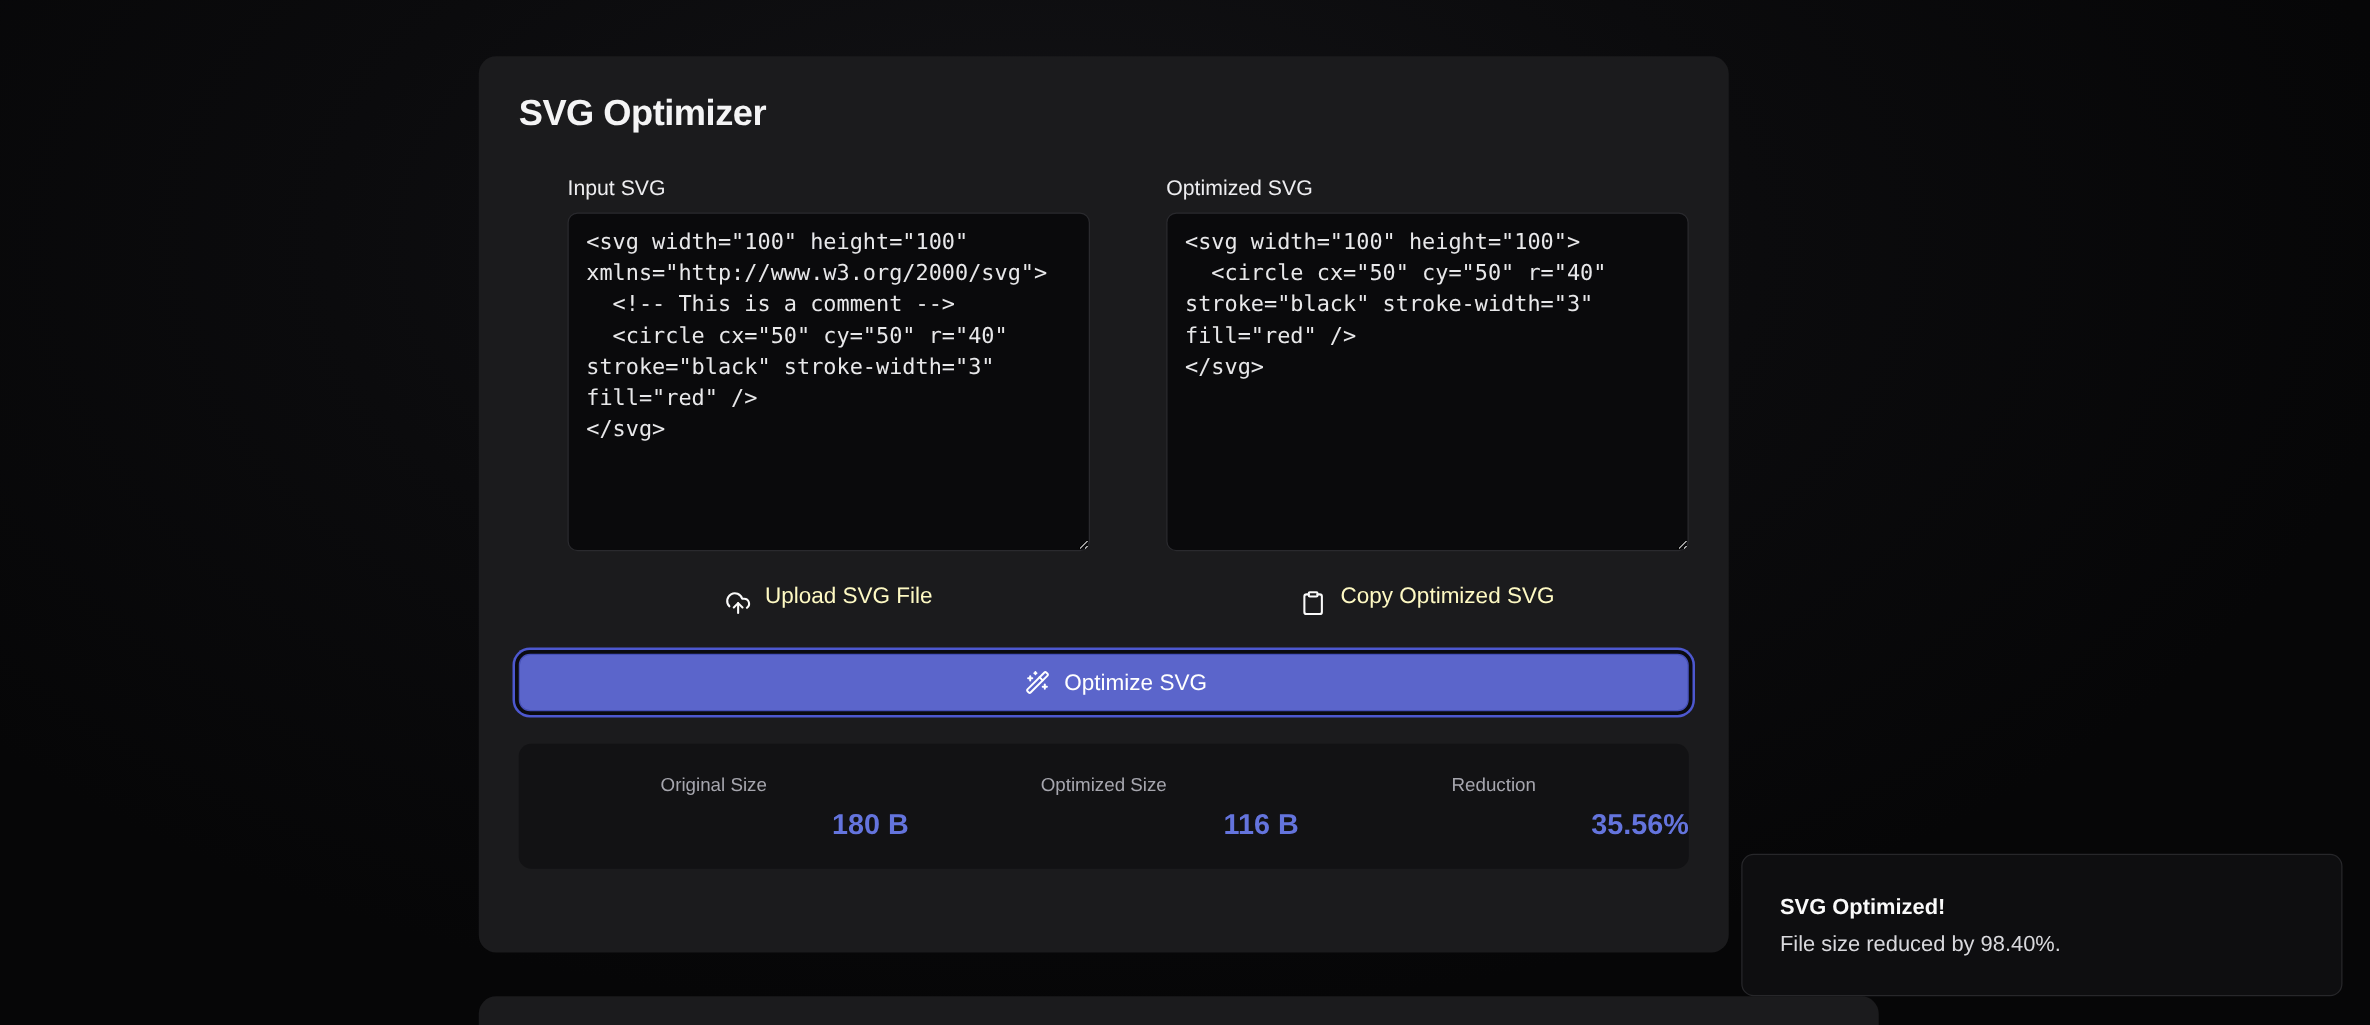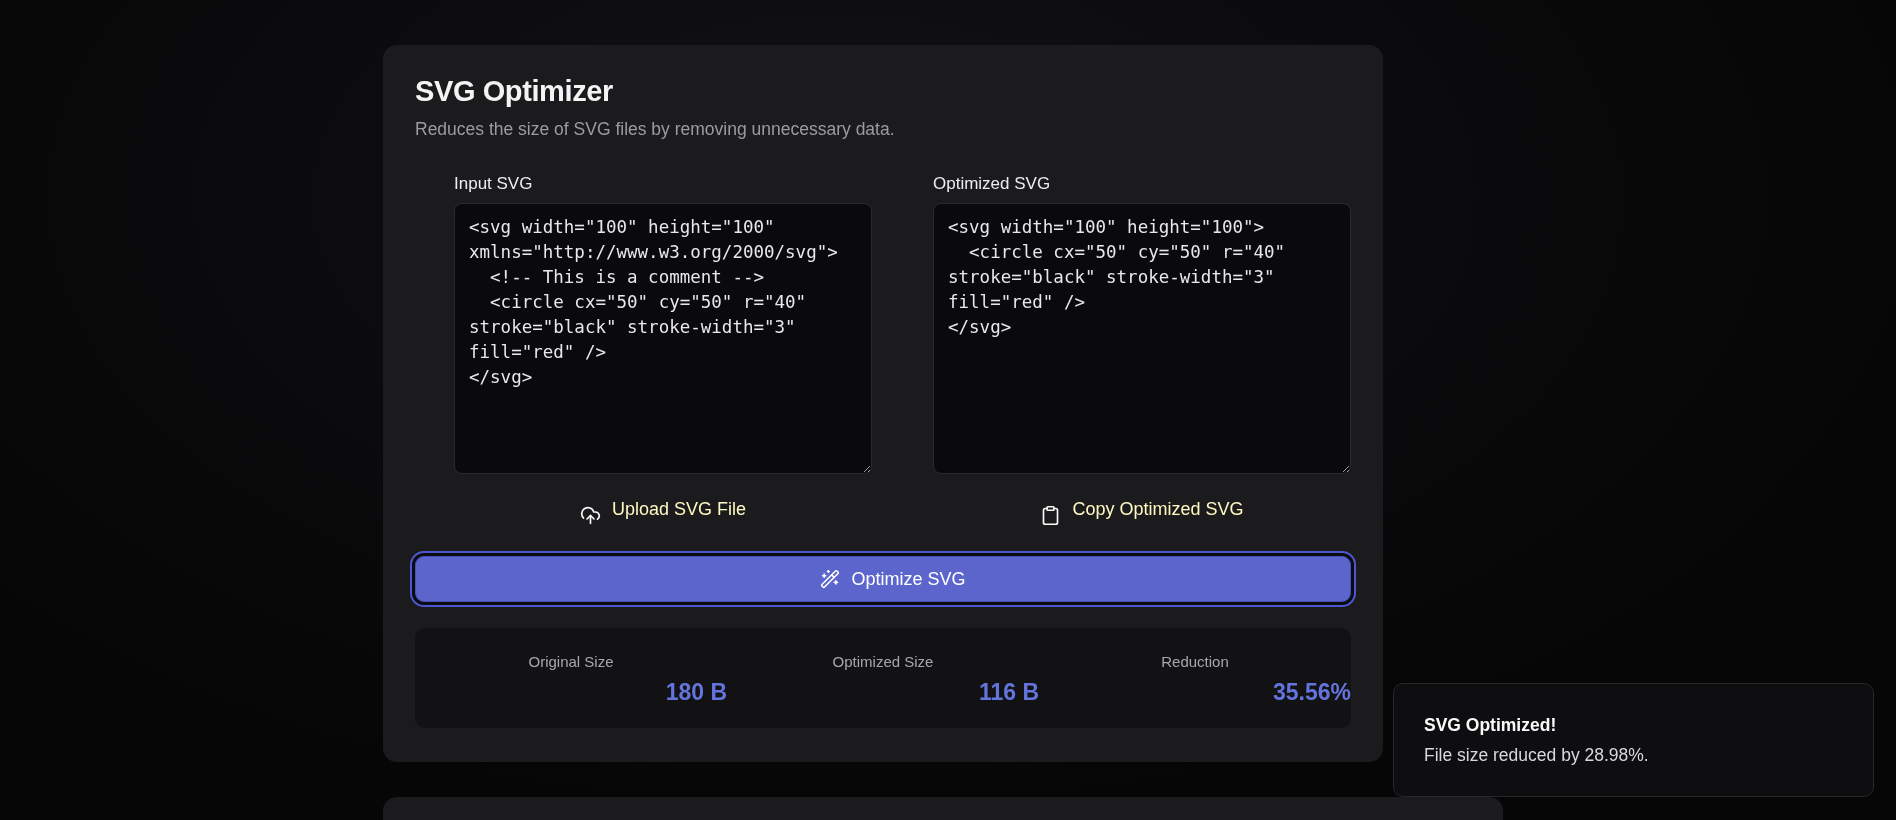--- a/index.html
+++ b/index.html
@@ -178,21 +178,20 @@
   }
 </style>
 </head>
 <body>
 
 <div class="viewport">
 
   <div class="card">
 
     <div class="card-title">SVG Optimizer</div>
-    <div class="card-subtitle">Reduces the size of SVG files by removing unnecessary data.</div>
 
     <div class="columns">
 
       <div class="col">
         <div class="col-label">Input SVG</div>
         <textarea class="code-area" spellcheck="false" style="">&lt;svg width="100" height="100" xmlns="http://www.w3.org/2000/svg"&gt;
   &lt;!-- This is a comment --&gt;
   &lt;circle cx="50" cy="50" r="40" stroke="black" stroke-width="3" fill="red" /&gt;
 &lt;/svg&gt;</textarea>
         <div class="ghost-row">
@@ -259,16 +258,16 @@
         <div class="stat-value">35.56%</div>
       </div>
     </div>
 
   </div>
 
   <div class="card-next"></div>
 
   <div class="toast">
     <div class="toast-title">SVG Optimized!</div>
-    <div class="toast-message">File size reduced by 28.98%.</div>
+    <div class="toast-message">File size reduced by 98.40%.</div>
   </div>
 
 </div>
 
 </body></html>

